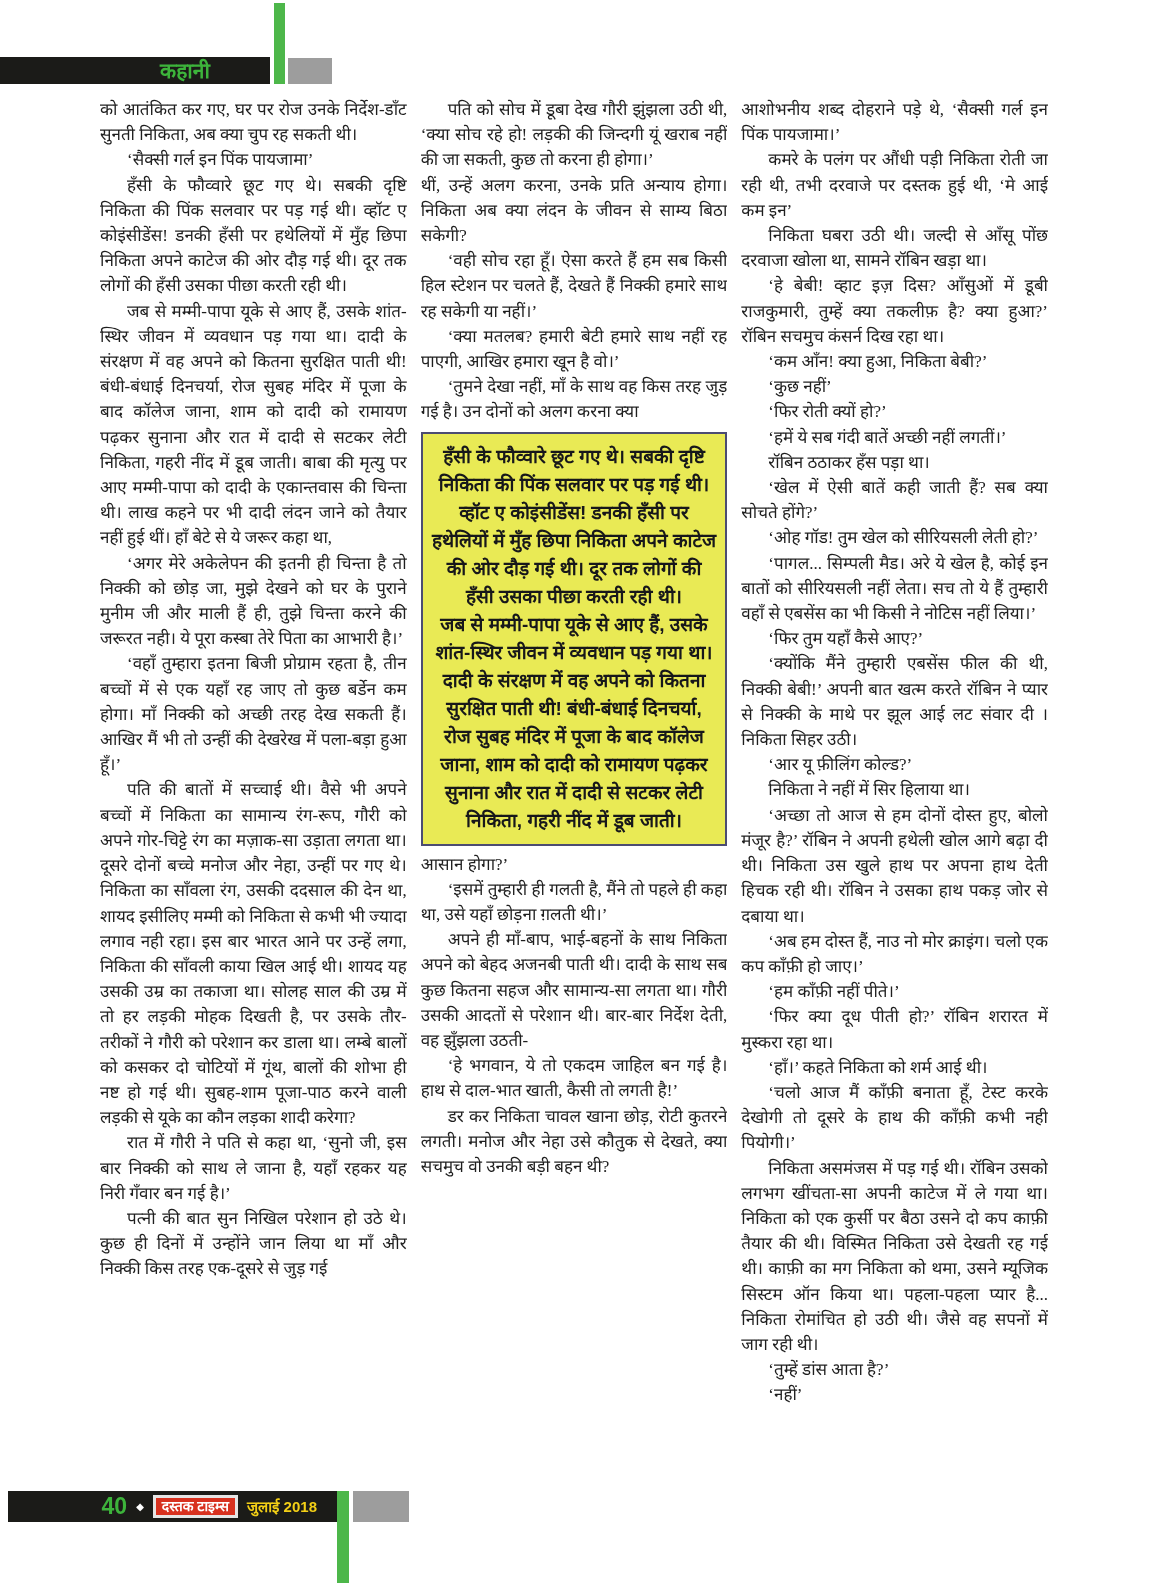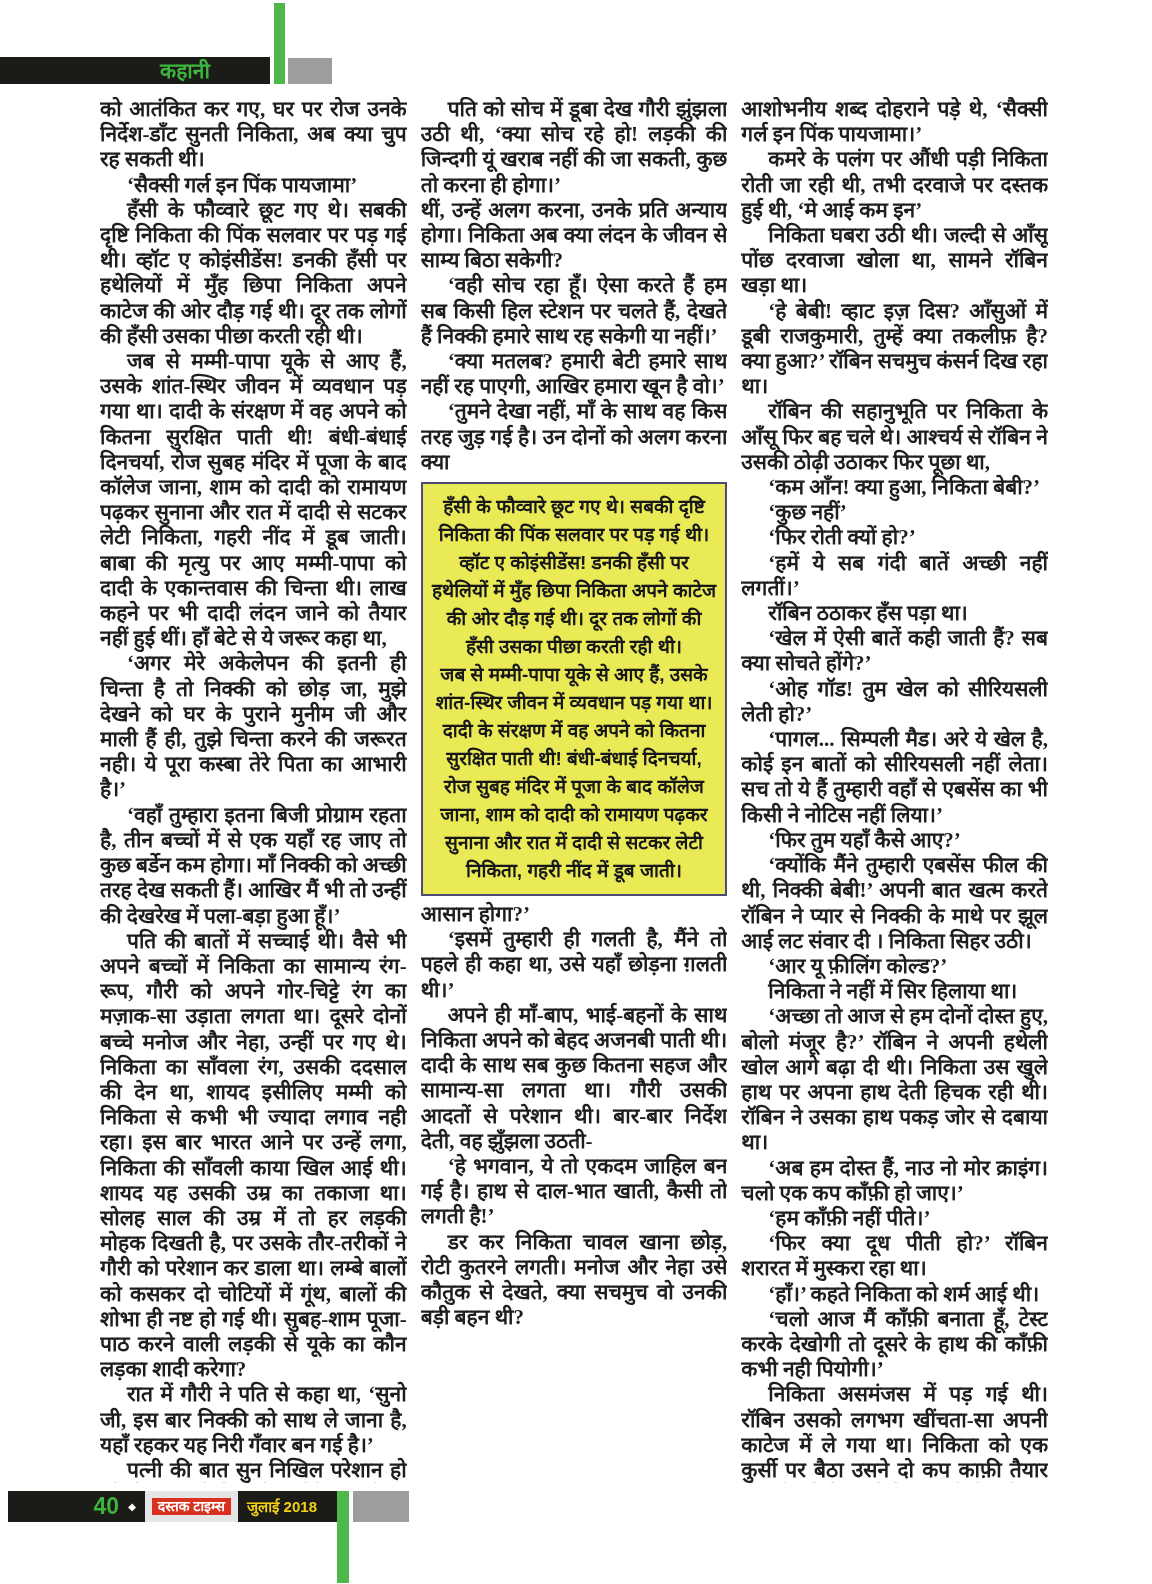--- a/index.html
+++ b/index.html
@@ -19,21 +19,21 @@
   .hdr-green{position:absolute;left:274px;top:3px;width:11px;height:81px;background:#4db74a;}
   .hdr-gray{position:absolute;left:288px;top:58px;width:44px;height:26px;background:#9d9d9d;}
   
   .cols{
     position:absolute;left:100px;top:97px;width:948px;height:1386px;
     display:flex;gap:14px;
   }
   .col{flex:1;overflow:hidden;min-width:0;}
   .para{
     margin:0;text-indent:27px;text-align:justify;
-    font-size:21px;line-height:25.2px;color:#1e1e1e;font-weight:bold;
+    font-size:17px;line-height:25.2px;color:#1e1e1e;
   }
   .para.cont{text-indent:0;}
   
   .pullquote{
     background:#e9ea55;border:2.5px solid #4c4c72;
     margin:7px 0 6px 0;padding:9px 8px;box-sizing:border-box;
   }
   .pullquote .para{
     text-indent:0;text-align:center;font-weight:bold;
     font-size:19px;line-height:28px;color:#17171a;
@@ -43,21 +43,21 @@
   .ftr-bar{
     position:absolute;left:0;top:1491px;width:333px;height:31px;background:#1b1b18;
     display:flex;align-items:center;justify-content:flex-end;gap:9px;
     padding-right:24px;box-sizing:border-box;
     font-family:"Liberation Sans","DejaVu Sans",sans-serif;
     margin-left:8px;
   }
   .page-num{color:#3db43b;font-weight:bold;font-size:23px;line-height:1;}
   .ftr-diamond{color:#ffffff;font-size:10px;line-height:1;}
   .badge{
-    background:#d8311f;border:7px solid #e5e5e5;color:#ffffff;
+    background:#d8311f;border:3px solid #e5e5e5;color:#ffffff;
     font-weight:bold;font-size:14px;line-height:17px;padding:0 6px;white-space:nowrap;
   }
   .ftr-date{color:#f3cf16;font-weight:bold;font-size:15px;line-height:1;white-space:nowrap;}
   .ftr-green{position:absolute;left:337px;top:1491px;width:12px;height:92px;background:#4db74a;}
   .ftr-gray{position:absolute;left:353px;top:1491px;width:56px;height:31px;background:#9d9d9d;}
 </style>
 </head>
 <body>
 
 <div class="page">
@@ -106,21 +106,20 @@
           <p class="para">डर कर निकिता चावल खाना छोड़, रोटी कुतरने लगती। मनोज और नेहा उसे कौतुक से देखते, क्या सचमुच वो उनकी बड़ी बहन थी?</p>
         </div>
     </div>
 
     <div class="col">
 
     <p class="para cont">आशोभनीय शब्द दोहराने पड़े थे, ‘सैक्सी गर्ल इन पिंक पायजामा।’</p>
         <p class="para">कमरे के पलंग पर औंधी पड़ी निकिता रोती जा रही थी, तभी दरवाजे पर दस्तक हुई थी, ‘मे आई कम इन’</p>
         <p class="para">निकिता घबरा उठी थी। जल्दी से आँसू पोंछ दरवाजा खोला था, सामने रॉबिन खड़ा था।</p>
         <p class="para">‘हे बेबी! व्हाट इज़ दिस? आँसुओं में डूबी राजकुमारी, तुम्हें क्या तकलीफ़ है? क्या हुआ?’ रॉबिन सचमुच कंसर्न दिख रहा था।</p>
-        <p class="para">रॉबिन की सहानुभूति पर निकिता के आँसू फिर बह चले थे। आश्चर्य से रॉबिन ने उसकी ठोढ़ी उठाकर फिर पूछा था,</p>
         <p class="para">‘कम आँन! क्या हुआ, निकिता बेबी?’</p>
         <p class="para">‘कुछ नहीं’</p>
         <p class="para">‘फिर रोती क्यों हो?’</p>
         <p class="para">‘हमें ये सब गंदी बातें अच्छी नहीं लगतीं।’</p>
         <p class="para">रॉबिन ठठाकर हँस पड़ा था।</p>
         <p class="para">‘खेल में ऐसी बातें कही जाती हैं? सब क्या सोचते होंगे?’</p>
         <p class="para">‘ओह गॉड! तुम खेल को सीरियसली लेती हो?’</p>
         <p class="para">‘पागल... सिम्पली मैड। अरे ये खेल है, कोई इन बातों को सीरियसली नहीं लेता। सच तो ये हैं तुम्हारी वहाँ से एबसेंस का भी किसी ने नोटिस नहीं लिया।’</p>
         <p class="para">‘फिर तुम यहाँ कैसे आए?’</p>
         <p class="para">‘क्योंकि मैंने तुम्हारी एबसेंस फील की थी, निक्की बेबी!’ अपनी बात खत्म करते रॉबिन ने प्यार से निक्की के माथे पर झूल आई लट संवार दी । निकिता सिहर उठी।</p>

